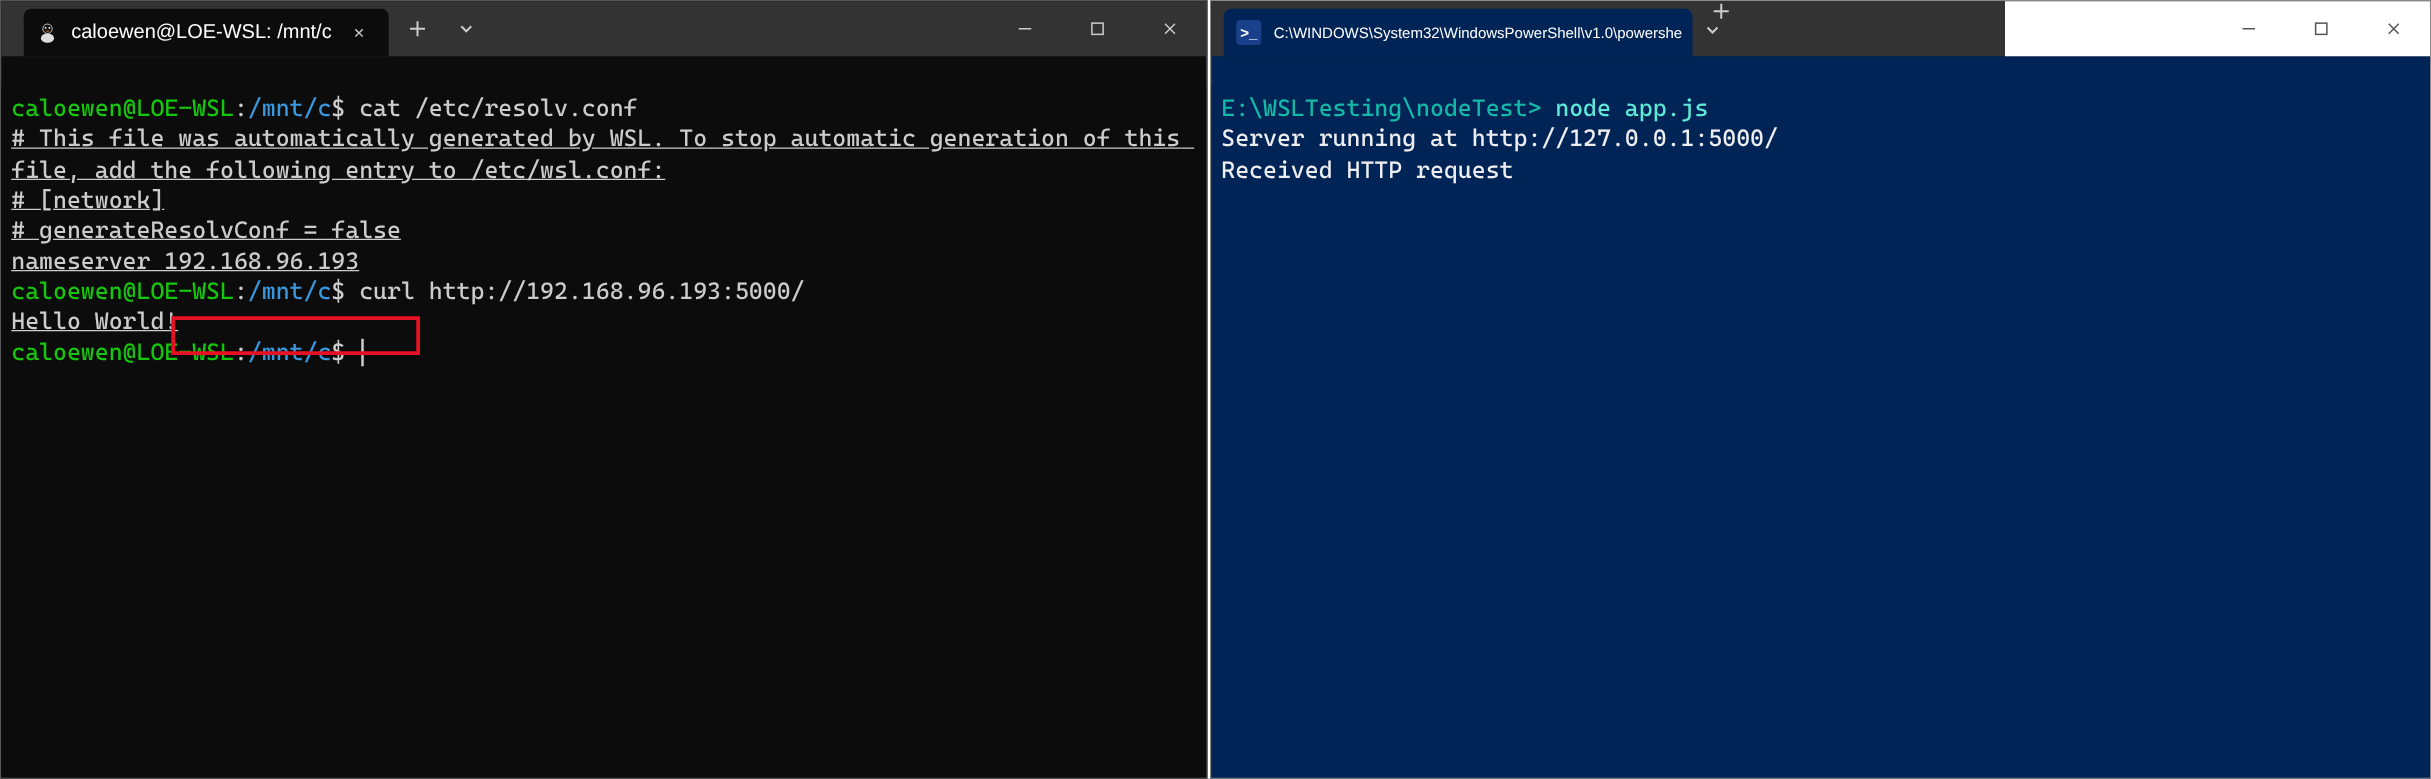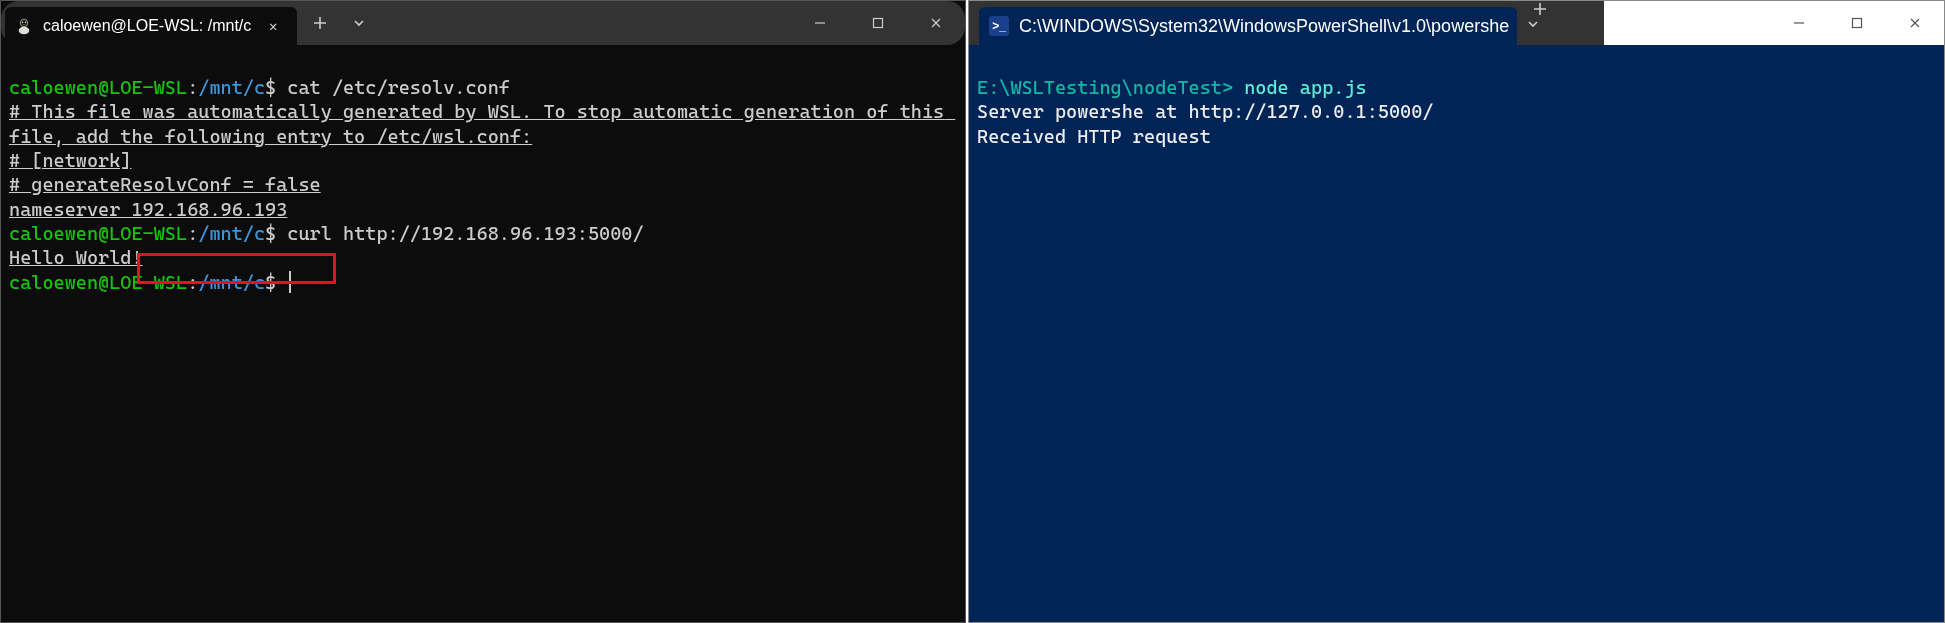--- a/index.html
+++ b/index.html
@@ -27,24 +27,23 @@
     margin-left: 2px;
     background: #012456;
     border: 1px solid #888;
   }
   
   .titlebar-left {
     height: 44px;
     background: #333333;
     display: flex;
     align-items: stretch;
-    padding-left: 4px;
+    padding-left: 18px;
     color: #ccc;
     user-select: none;
-    border-radius: 18px;
   }
   .tab {
     display: flex;
     align-items: center;
     background: #0c0c0c;
     padding: 0 12px 0 10px;
     margin-top: 6px;
     border-top-left-radius: 6px;
     border-top-right-radius: 6px;
     gap: 10px;
@@ -113,21 +112,21 @@
   }
   .ps-icon {
     width:20px;height:20px;
     background:#1a3f8b;
     border-radius:3px;
     display:flex;align-items:center;justify-content:center;
     font-size:12px;font-weight:bold;color:#fff;
     font-family:sans-serif;
   }
   .ps-title {
-    font-size:18px;
+    font-size:12px;
     font-family:'Segoe UI', sans-serif;
     color:#fff;
     white-space:nowrap;
   }
   .titlebar-white-area {
     position:absolute;
     top:0; right:0;
     height:44px;
     background:#fff;
     width:340px;
@@ -253,14 +252,14 @@
           </svg>
         </div>
       <div class="wctrl">
           <svg width="12" height="12" viewBox="0 0 12 12">
             <path d="M2 2l8 8M10 2l-8 8" stroke-width="1.2"></path>
           </svg>
         </div>
     </div>
   </div>
 
-  <div class="term-body" id="right-body"><div><span class="ps-prompt">E:\WSLTesting\nodeTest&gt;</span> <span class="cmd" style="color:#5eead4">node app.js</span></div><div class="ps-out">Server powershe at http://127.0.0.1:5000/</div><div class="ps-out">Received HTTP request</div></div>
+  <div class="term-body" id="right-body"><div><span class="ps-prompt">E:\WSLTesting\nodeTest&gt;</span> <span class="cmd" style="color:#5eead4">node app.js</span></div><div class="ps-out">Server running at http://127.0.0.1:5000/</div><div class="ps-out">Received HTTP request</div></div>
 </div>
 
 </body></html>

